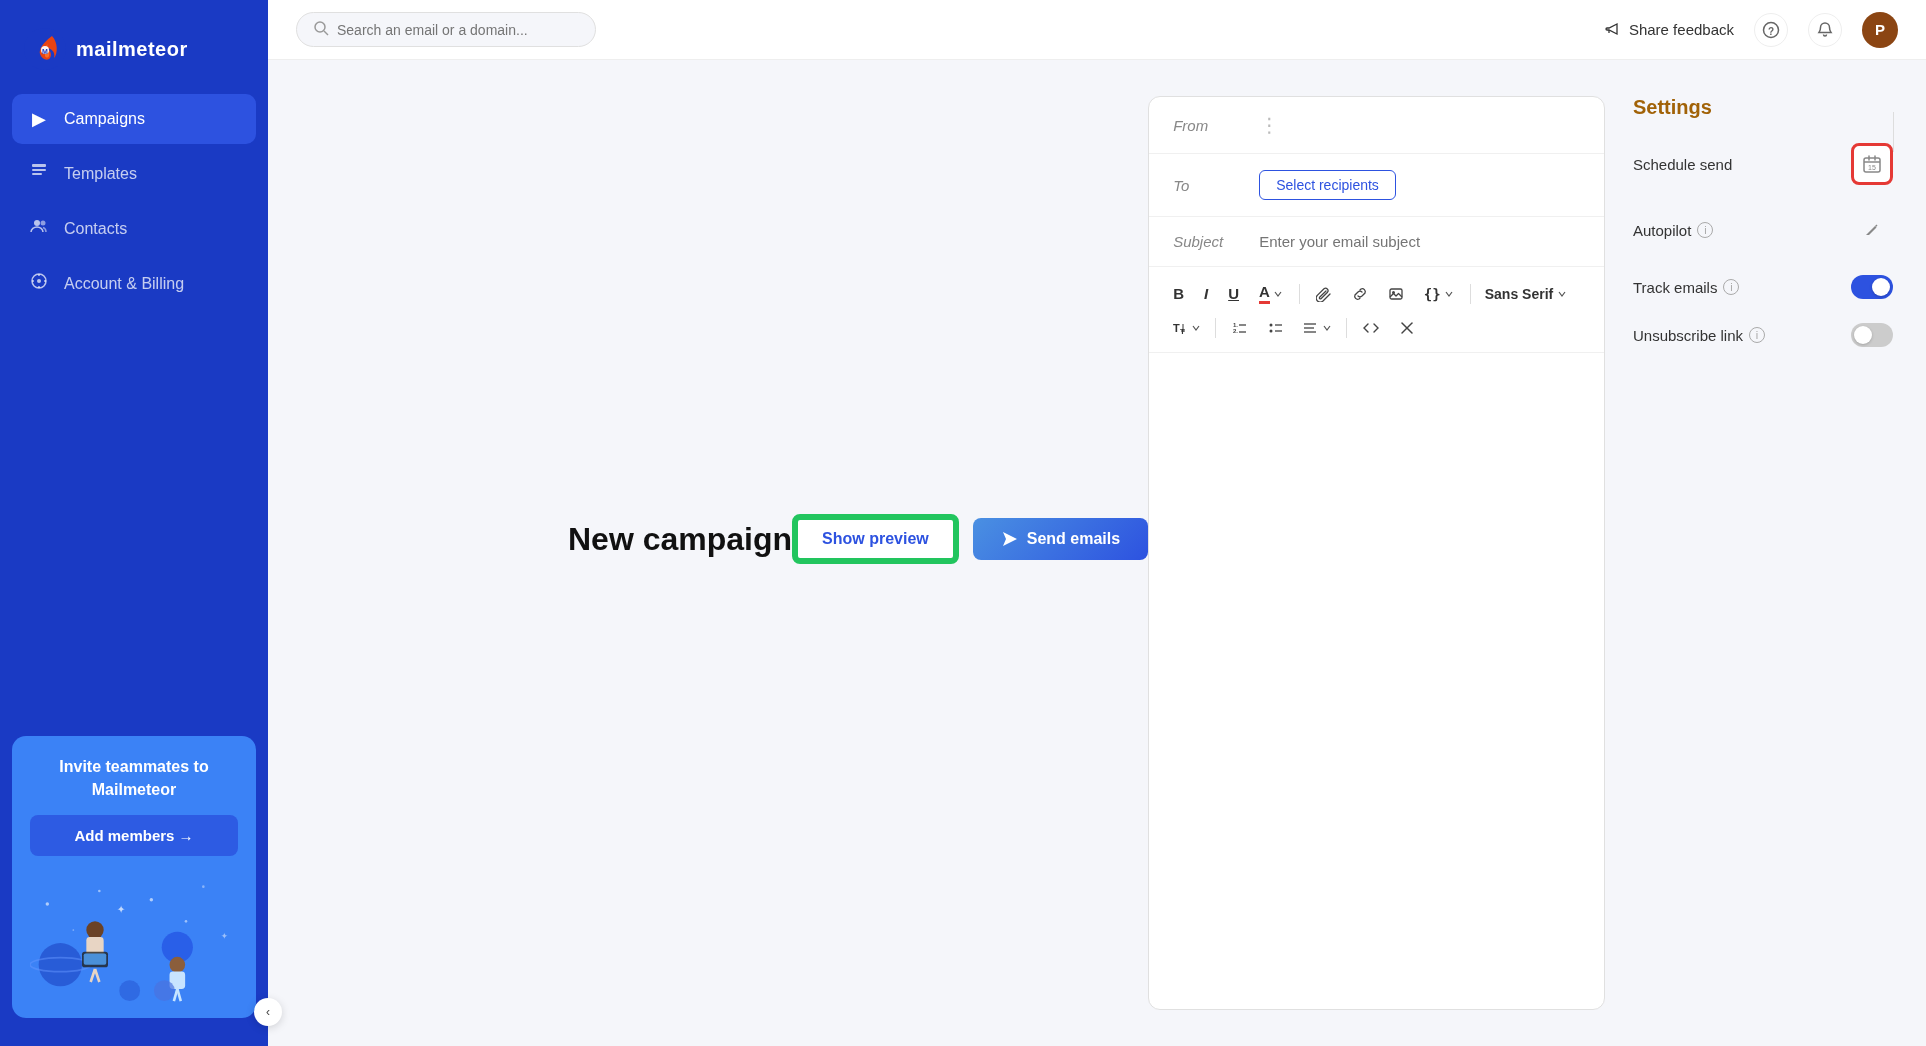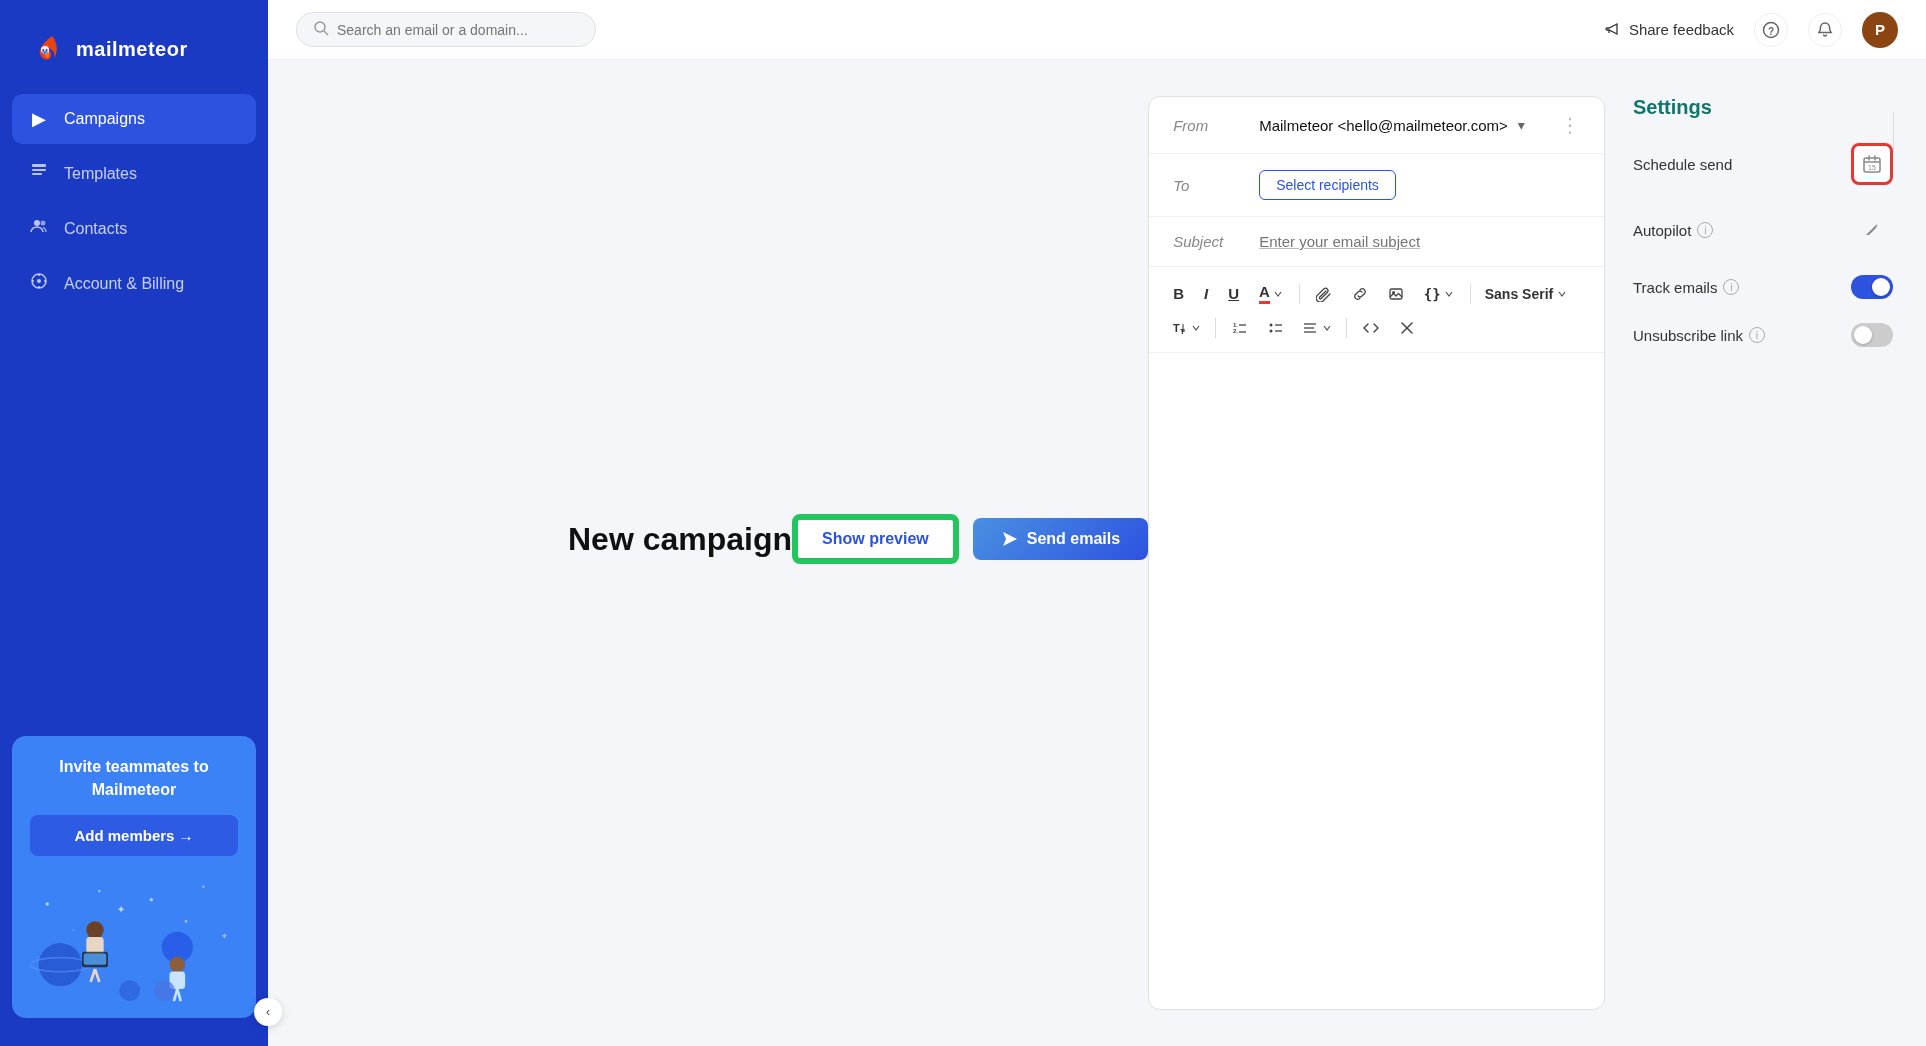--- a/index.html
+++ b/index.html
@@ -291,21 +291,20 @@
       font-weight: 500;
       cursor: pointer;
     }
     .subject-input {
       background: none;
       border: none;
       outline: none;
       font-size: 15px;
       color: #bbb;
       flex: 1;
-      text-decoration: underline;
     }
 
     
     .editor-toolbar {
       display: flex;
       align-items: center;
       padding: 10px 16px;
       border-bottom: 1px solid #f0f0f0;
       gap: 4px;
       flex-wrap: wrap;
@@ -349,21 +348,21 @@
     }
 
     
     .settings-panel {
       width: 260px;
       min-width: 260px;
     }
     .settings-title {
       font-size: 20px;
       font-weight: 700;
-      color: #0f766e;
+      color: #a16207;
       margin-bottom: 24px;
     }
     .settings-row {
       display: flex;
       align-items: center;
       justify-content: space-between;
       margin-bottom: 24px;
     }
     .settings-label {
       font-size: 15px;
@@ -616,24 +615,20 @@
       </button>
     </div>
   </div>
 
   <div class="composer-area">
 
     <div class="email-composer">
 
       <div class="composer-field">
         <span class="field-label">From</span>
-        <div class="field-value">
-          <span>Mailmeteor &lt;hello@mailmeteor.com&gt;</span>
-          <span class="from-dropdown-arrow">▾</span>
-        </div>
         <span class="field-more">⋮</span>
       </div>
 
       <div class="composer-field">
         <span class="field-label">To</span>
         <div class="field-value">
           <button class="select-recipients-btn">Select recipients</button>
         </div>
       </div>
 

